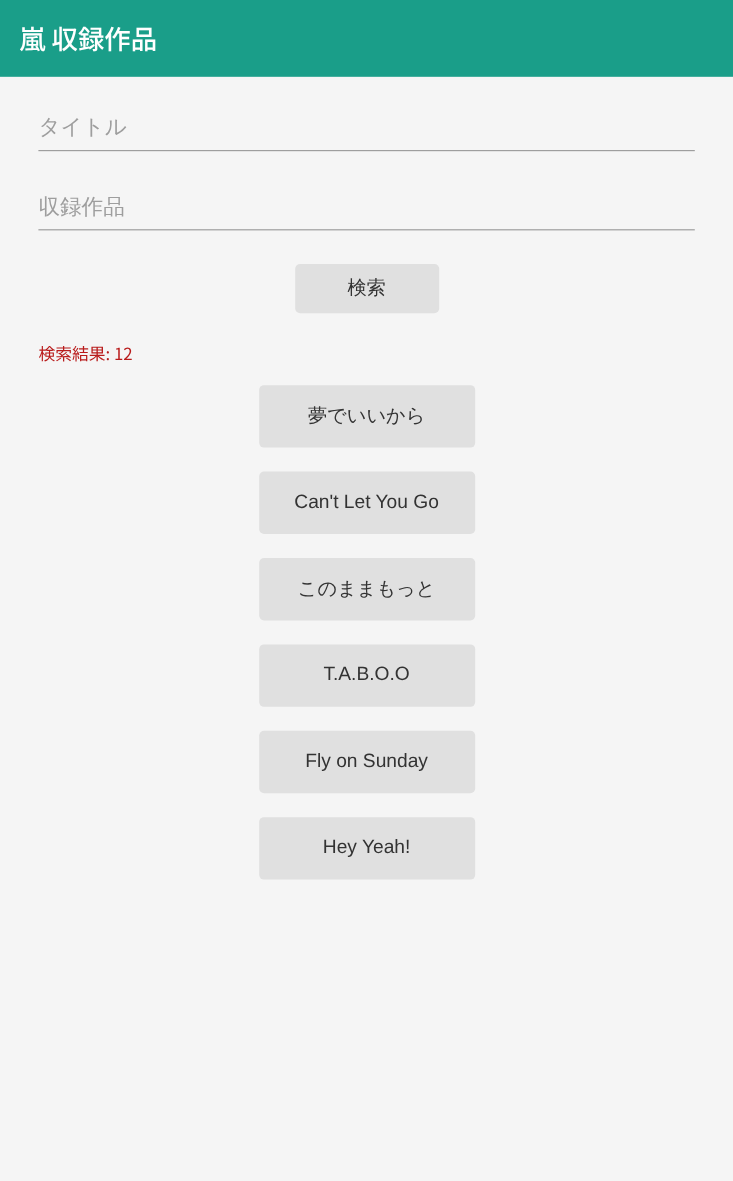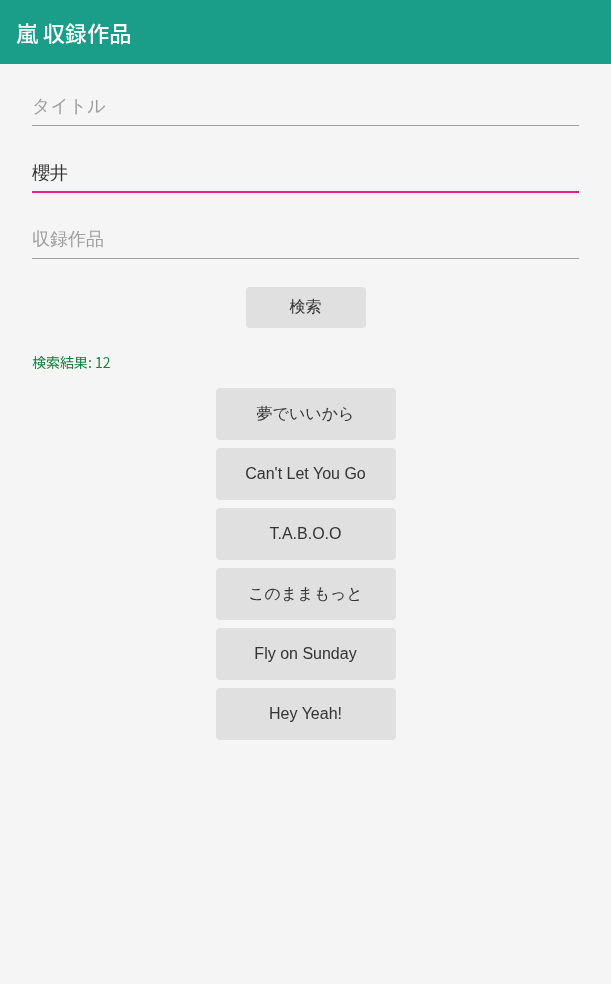--- a/index.html
+++ b/index.html
@@ -59,28 +59,28 @@
       border: none;
       border-radius: 4px;
       padding: 10px 40px;
       font-size: 16px;
       color: #333;
       cursor: pointer;
       min-width: 120px;
     }
     .result-count {
       font-size: 14px;
-      color: #15803d;
+      color: #b91c1c;
       margin-bottom: 16px;
     }
     .results-container {
       display: flex;
       flex-direction: column;
       align-items: center;
-      gap: 8px;
+      gap: 20px;
     }
     .result-button {
       background-color: #e0e0e0;
       border: none;
       border-radius: 4px;
       padding: 14px 20px;
       font-size: 16px;
       color: #333;
       cursor: pointer;
       width: 180px;
@@ -93,33 +93,30 @@
 
 <header class="header">
   <span class="header-title">嵐 収録作品</span>
 </header>
 
 <div class="content">
   <div class="input-group">
     <input class="input-field" type="text" value="" placeholder="タイトル" style="">
   </div>
   <div class="input-group">
-    <input class="input-field active" type="text" value="櫻井" placeholder="" style="">
-  </div>
-  <div class="input-group">
     <input class="input-field" type="text" value="" placeholder="収録作品" style="">
   </div>
 
   <div class="search-button-container">
     <button class="search-button">検索</button>
   </div>
 
   <div class="result-count">検索結果: 12</div>
 
   <div class="results-container">
     <button class="result-button">夢でいいから</button>
     <button class="result-button">Can't Let You Go</button>
+    <button class="result-button">このままもっと</button>
     <button class="result-button">T.A.B.O.O</button>
-    <button class="result-button">このままもっと</button>
     <button class="result-button">Fly on Sunday</button>
     <button class="result-button">Hey Yeah!</button>
   </div>
 </div>
 
 </body></html>

